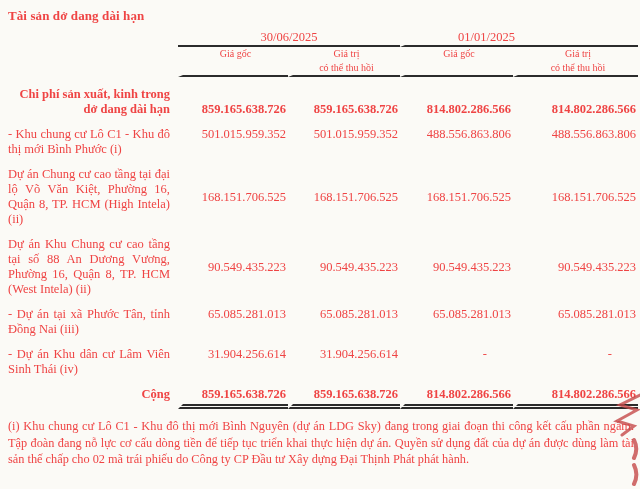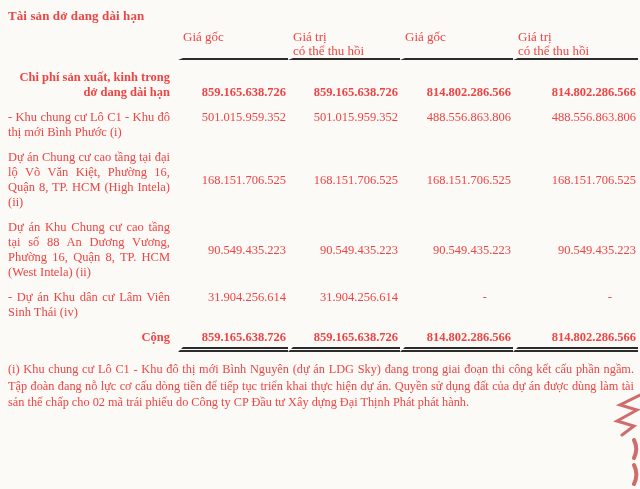--- a/index.html
+++ b/index.html
@@ -12,23 +12,23 @@
   .doc-title { font-size:13px; font-weight:bold; margin:0; letter-spacing:0.1px; }
 
   table.fin { border-collapse:separate; border-spacing:0; table-layout:fixed;
               width:630px; margin-top:6px; font-size:12.5px; }
   table.fin td, table.fin th { padding:0; vertical-align:top; font-weight:normal; }
 
   .grp { font-weight:bold; text-align:center; border-bottom:2px solid #2b2b2b; padding-bottom:1px; font-size:12.5px; }
   .grp2 { border-left:5px solid transparent; }
   .grp2 .shift { display:block; padding-right:70px; }
 
-  .sub { font-weight:bold; text-align:left; vertical-align:bottom;
+  .sub { font-weight:bold; text-align:center; vertical-align:bottom;
          border-bottom:2px solid #2b2b2b; border-left:5px solid transparent;
-         padding:4px 2px 2px 0; line-height:14px; font-size:13px; }
+         padding:4px 2px 2px 0; line-height:14px; font-size:10px; }
 
   tbody td.lbl { text-align:justify; line-height:15px; padding-right:8px; }
   tbody td.val { text-align:right; padding-right:2px; line-height:15px; }
   tbody tr.gap td { padding-top:10px; }
   tr.bold-row td { font-weight:bold;text-align:right; }
   tr.va-b td.val { vertical-align:bottom; }
   tr.va-m td.val { vertical-align:middle; }
   td.val.u  { border-bottom:2px solid #2b2b2b; border-left:5px solid transparent; padding-bottom:3px; }
   td.val.uu { border-bottom:5px double #2b2b2b; border-left:5px solid transparent; padding-bottom:2px; }
   td.val.dash { padding-right:26px; }
@@ -47,20 +47,29 @@
 
     <table class="fin">
       <colgroup>
         <col style="width:170px">
           <col style="width:110px">
           <col style="width:112px">
         <col style="width:113px">
           <col style="width:125px">
       </colgroup>
       <thead>
+        <tr>
+          <td></td>
+          <td colspan="2" class="grp">
+            <span>30/06/2025</span>
+          </td>
+          <td colspan="2" class="grp grp2">
+            <span class="shift">01/01/2025</span>
+          </td>
+        </tr>
         <tr>
           <td></td>
           <th class="sub">
             <span>Giá gốc</span>
           </th>
           <th class="sub">
             <span>Giá trị</span><br>
             <span>có thể thu hồi</span>
           </th>
           <th class="sub">
@@ -95,20 +104,27 @@
           <td class="val">168.151.706.525</td>
         </tr>
         <tr class="gap va-m">
           <td class="lbl">Dự án Khu Chung cư cao tầng tại số 88 An Dương Vương, Phường 16, Quận 8, TP. HCM (West Intela) (ii)</td>
           <td class="val">90.549.435.223</td>
           <td class="val">90.549.435.223</td>
           <td class="val">90.549.435.223</td>
           <td class="val">90.549.435.223</td>
         </tr>
         <tr class="gap">
+          <td class="lbl">- Dự án tại xã Phước Tân, tỉnh Đồng Nai (iii)</td>
+          <td class="val">65.085.281.013</td>
+          <td class="val">65.085.281.013</td>
+          <td class="val">65.085.281.013</td>
+          <td class="val">65.085.281.013</td>
+        </tr>
+        <tr class="gap">
           <td class="lbl">- Dự án Khu dân cư Lâm Viên Sinh Thái (iv)</td>
           <td class="val">31.904.256.614</td>
           <td class="val">31.904.256.614</td>
           <td class="val dash">-</td>
           <td class="val dash">-</td>
         </tr>
         <tr class="bold-row gap">
           <td class="lbl">Cộng</td>
           <td class="val uu">859.165.638.726</td>
           <td class="val uu">859.165.638.726</td>

